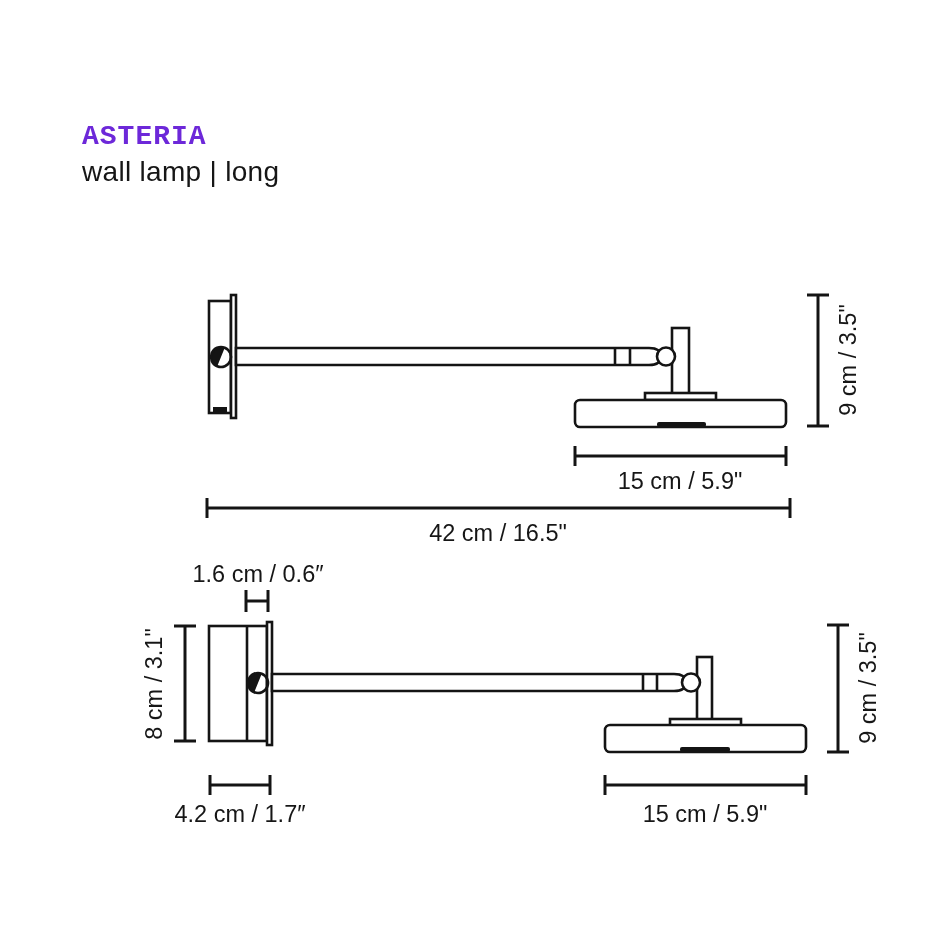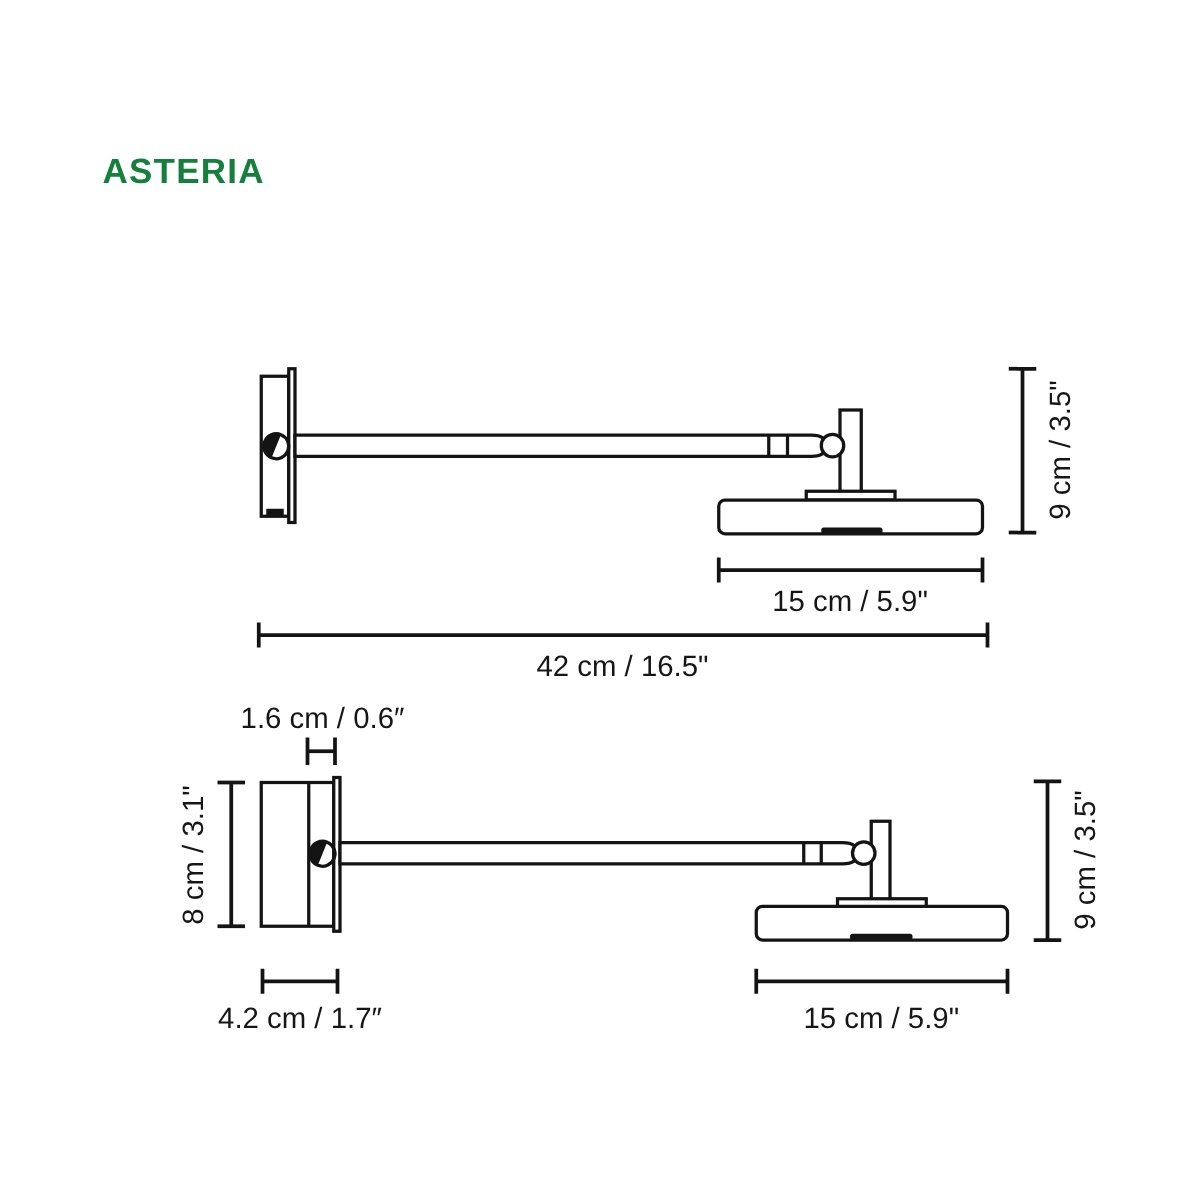--- a/index.html
+++ b/index.html
@@ -1,34 +1,35 @@
 <!DOCTYPE html>
 <html><head>
 <meta charset="utf-8">
 <style>
   html,body{margin:0;padding:0;}
   body{
     width:950px;height:950px;background:#ffffff;position:relative;overflow:hidden;
     font-family:"Liberation Sans", sans-serif;color:#1a1a1a;
   }
   .title-block{position:absolute;left:82px;top:121px;}
-  .product-name{margin:0;font-size:28px;font-weight:700;letter-spacing:1px;color:#15803d;}
+  .product-name{margin:0;font-size:28px;font-weight:700;letter-spacing:1px;color:#6d28d9;font-family:Liberation Mono, monospace;}
   .product-variant{margin:4px 0 0 0;font-size:28px;font-weight:400;letter-spacing:.3px;color:#161616;}
   svg.diagram{position:absolute;left:0;top:0;}
   .shape{fill:#ffffff;stroke:#141414;stroke-width:2.6;}
   .outline{fill:none;stroke:#141414;stroke-width:2.6;}
   .dark{fill:#141414;stroke:none;}
   .dim{fill:none;stroke:#141414;stroke-width:3;}
   .dim-label{font-family:"Liberation Sans", sans-serif;font-size:23.5px;fill:#161616;}
 </style>
 </head>
 <body>
 
 <div class="title-block">
   <h1 class="product-name">ASTERIA</h1>
+  <div class="product-variant">wall lamp | long</div>
 </div>
 
 <svg class="diagram" width="950" height="950" viewBox="0 0 950 950">
 
   <g>
 
     <rect class="shape" x="209" y="301" width="22" height="112"></rect>
     <rect class="dark" x="213" y="407" width="14" height="5"></rect>
     <rect class="shape" x="231" y="295" width="5" height="123"></rect>
 

